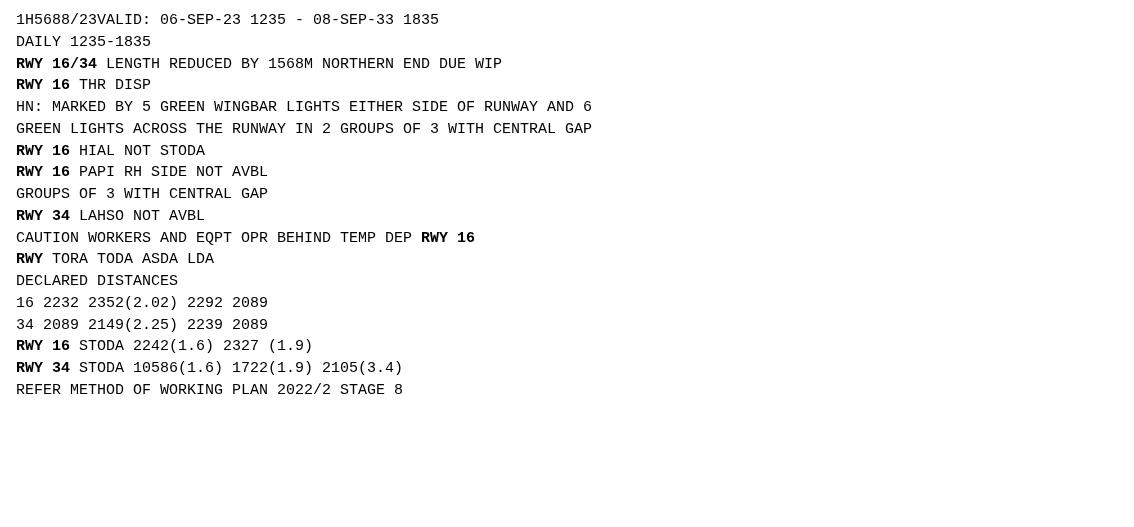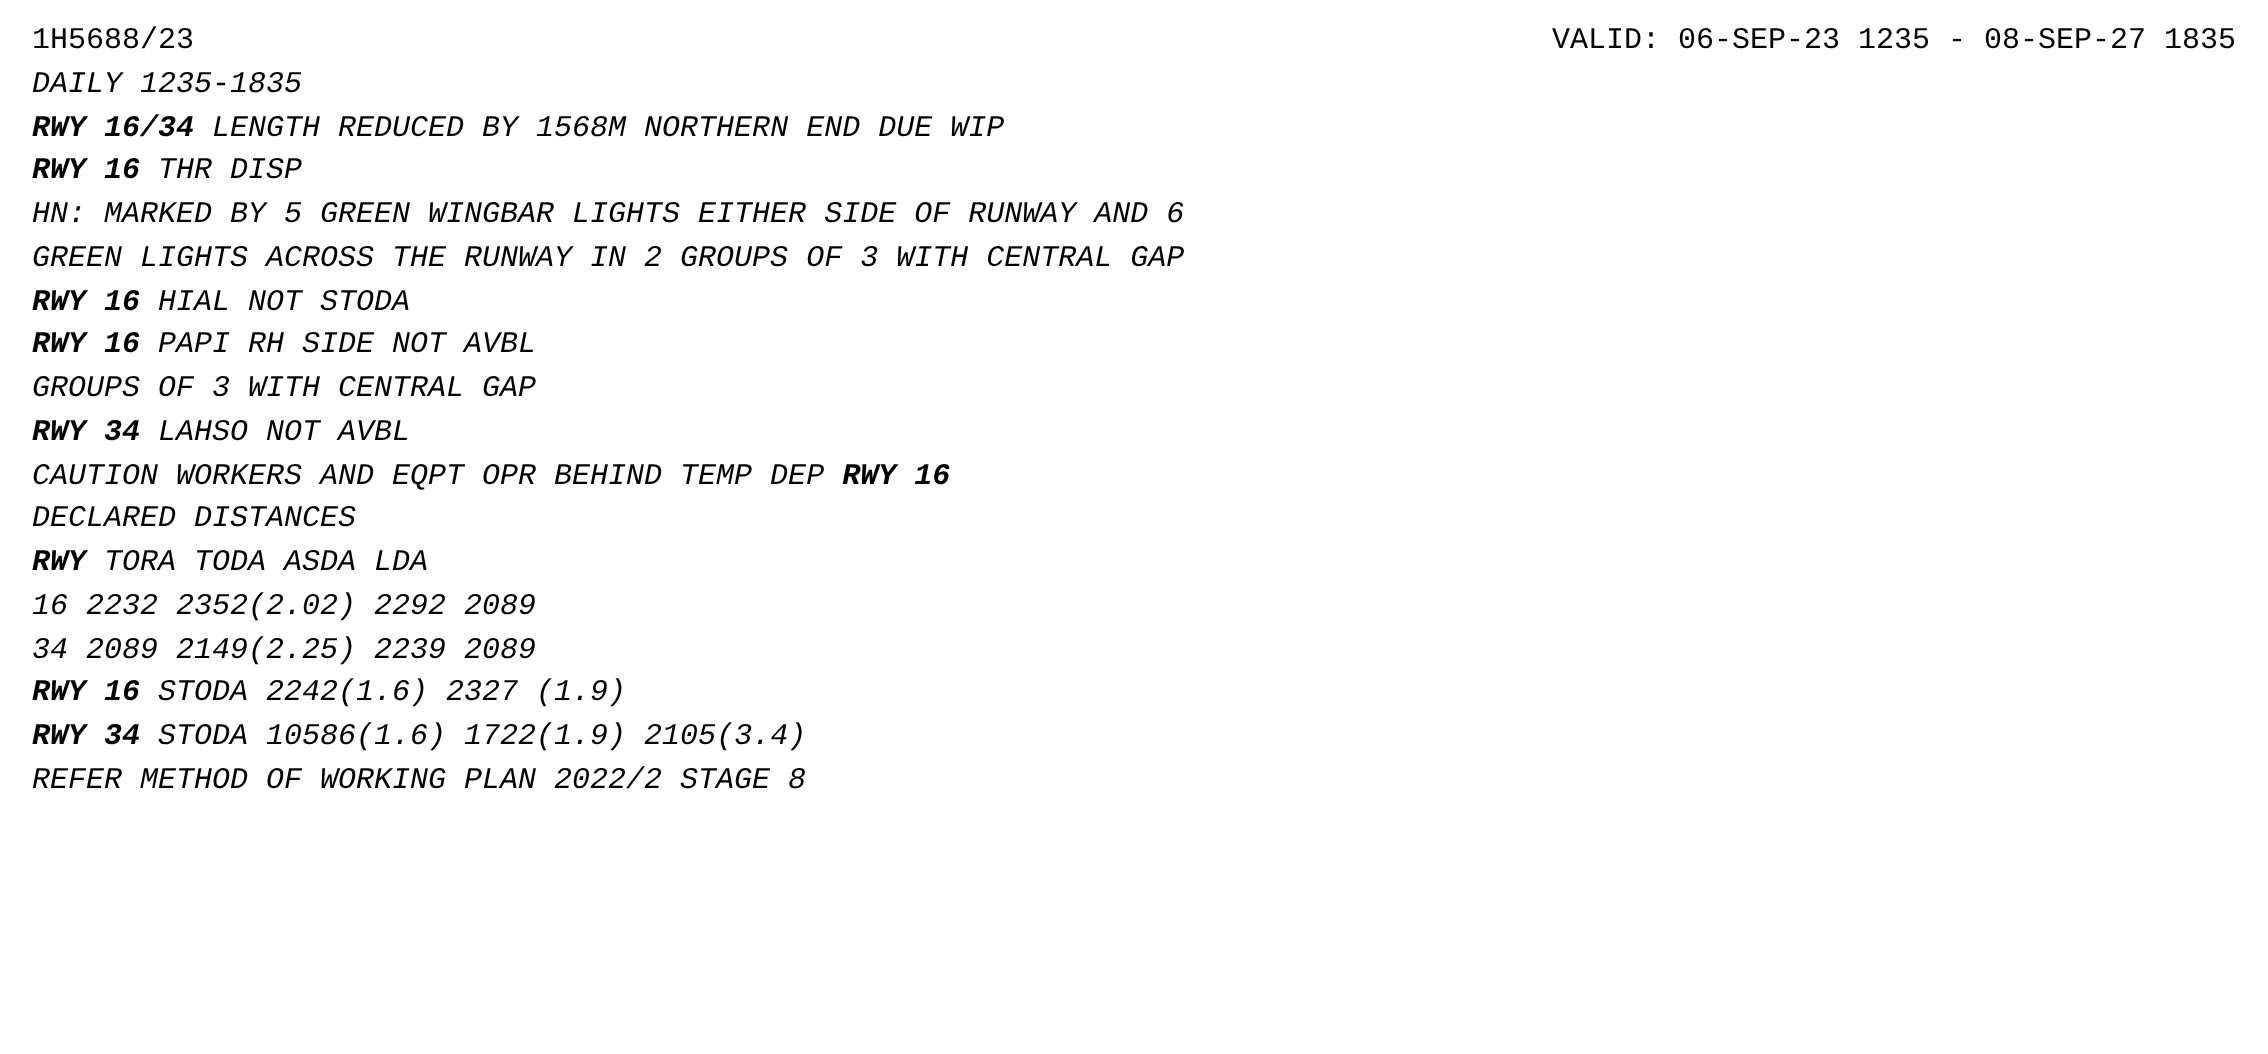--- a/index.html
+++ b/index.html
@@ -14,35 +14,34 @@
       font-size: 15px;
       color: #000000;
       width: 1134px;
       min-height: 527px;
       padding: 10px 16px;
       line-height: 1.45;
     }
 
     .line {
       display: block;
-      font-style: italic;
     }
 
     .bold {
       font-weight: bold;
     }
   </style>
 </head>
 <body>
 
 <div>
 
-  <div style="display: flex; justify-content: space-between;">
+  <div style="display: flex; justify-content: flex-start;">
     <span>1H5688/23</span>
-    <span>VALID: 06-SEP-23 1235 - 08-SEP-27 1835</span>
+    <span>VALID: 06-SEP-23 1235 - 08-SEP-33 1835</span>
   </div>
 
   <div>
 
     <div class="line">
       <span>  DAILY 1235-1835</span>
     </div>
 
     <div class="line">
       <span>  </span><span class="bold">RWY 16/34</span><span> LENGTH REDUCED BY 1568M NORTHERN END DUE WIP</span>
@@ -75,25 +74,25 @@
 
     <div class="line">
       <span>  </span><span class="bold">RWY 34</span><span> LAHSO NOT AVBL</span>
     </div>
 
     <div class="line">
       <span>  CAUTION WORKERS AND EQPT OPR BEHIND TEMP DEP </span><span class="bold">RWY 16</span>
     </div>
 
     <div class="line">
-      <span>  DECLARED DISTANCES</span>
+      <span>  </span><span class="bold">RWY</span><span> TORA    TODA             ASDA    LDA</span>
     </div>
 
     <div class="line">
-      <span>  </span><span class="bold">RWY</span><span> TORA    TODA             ASDA    LDA</span>
+      <span>  DECLARED DISTANCES</span>
     </div>
 
     <div class="line">
       <span>  16   2232    2352(2.02)   2292      2089</span>
     </div>
 
     <div class="line">
       <span>  34   2089    2149(2.25)   2239      2089</span>
     </div>
 

